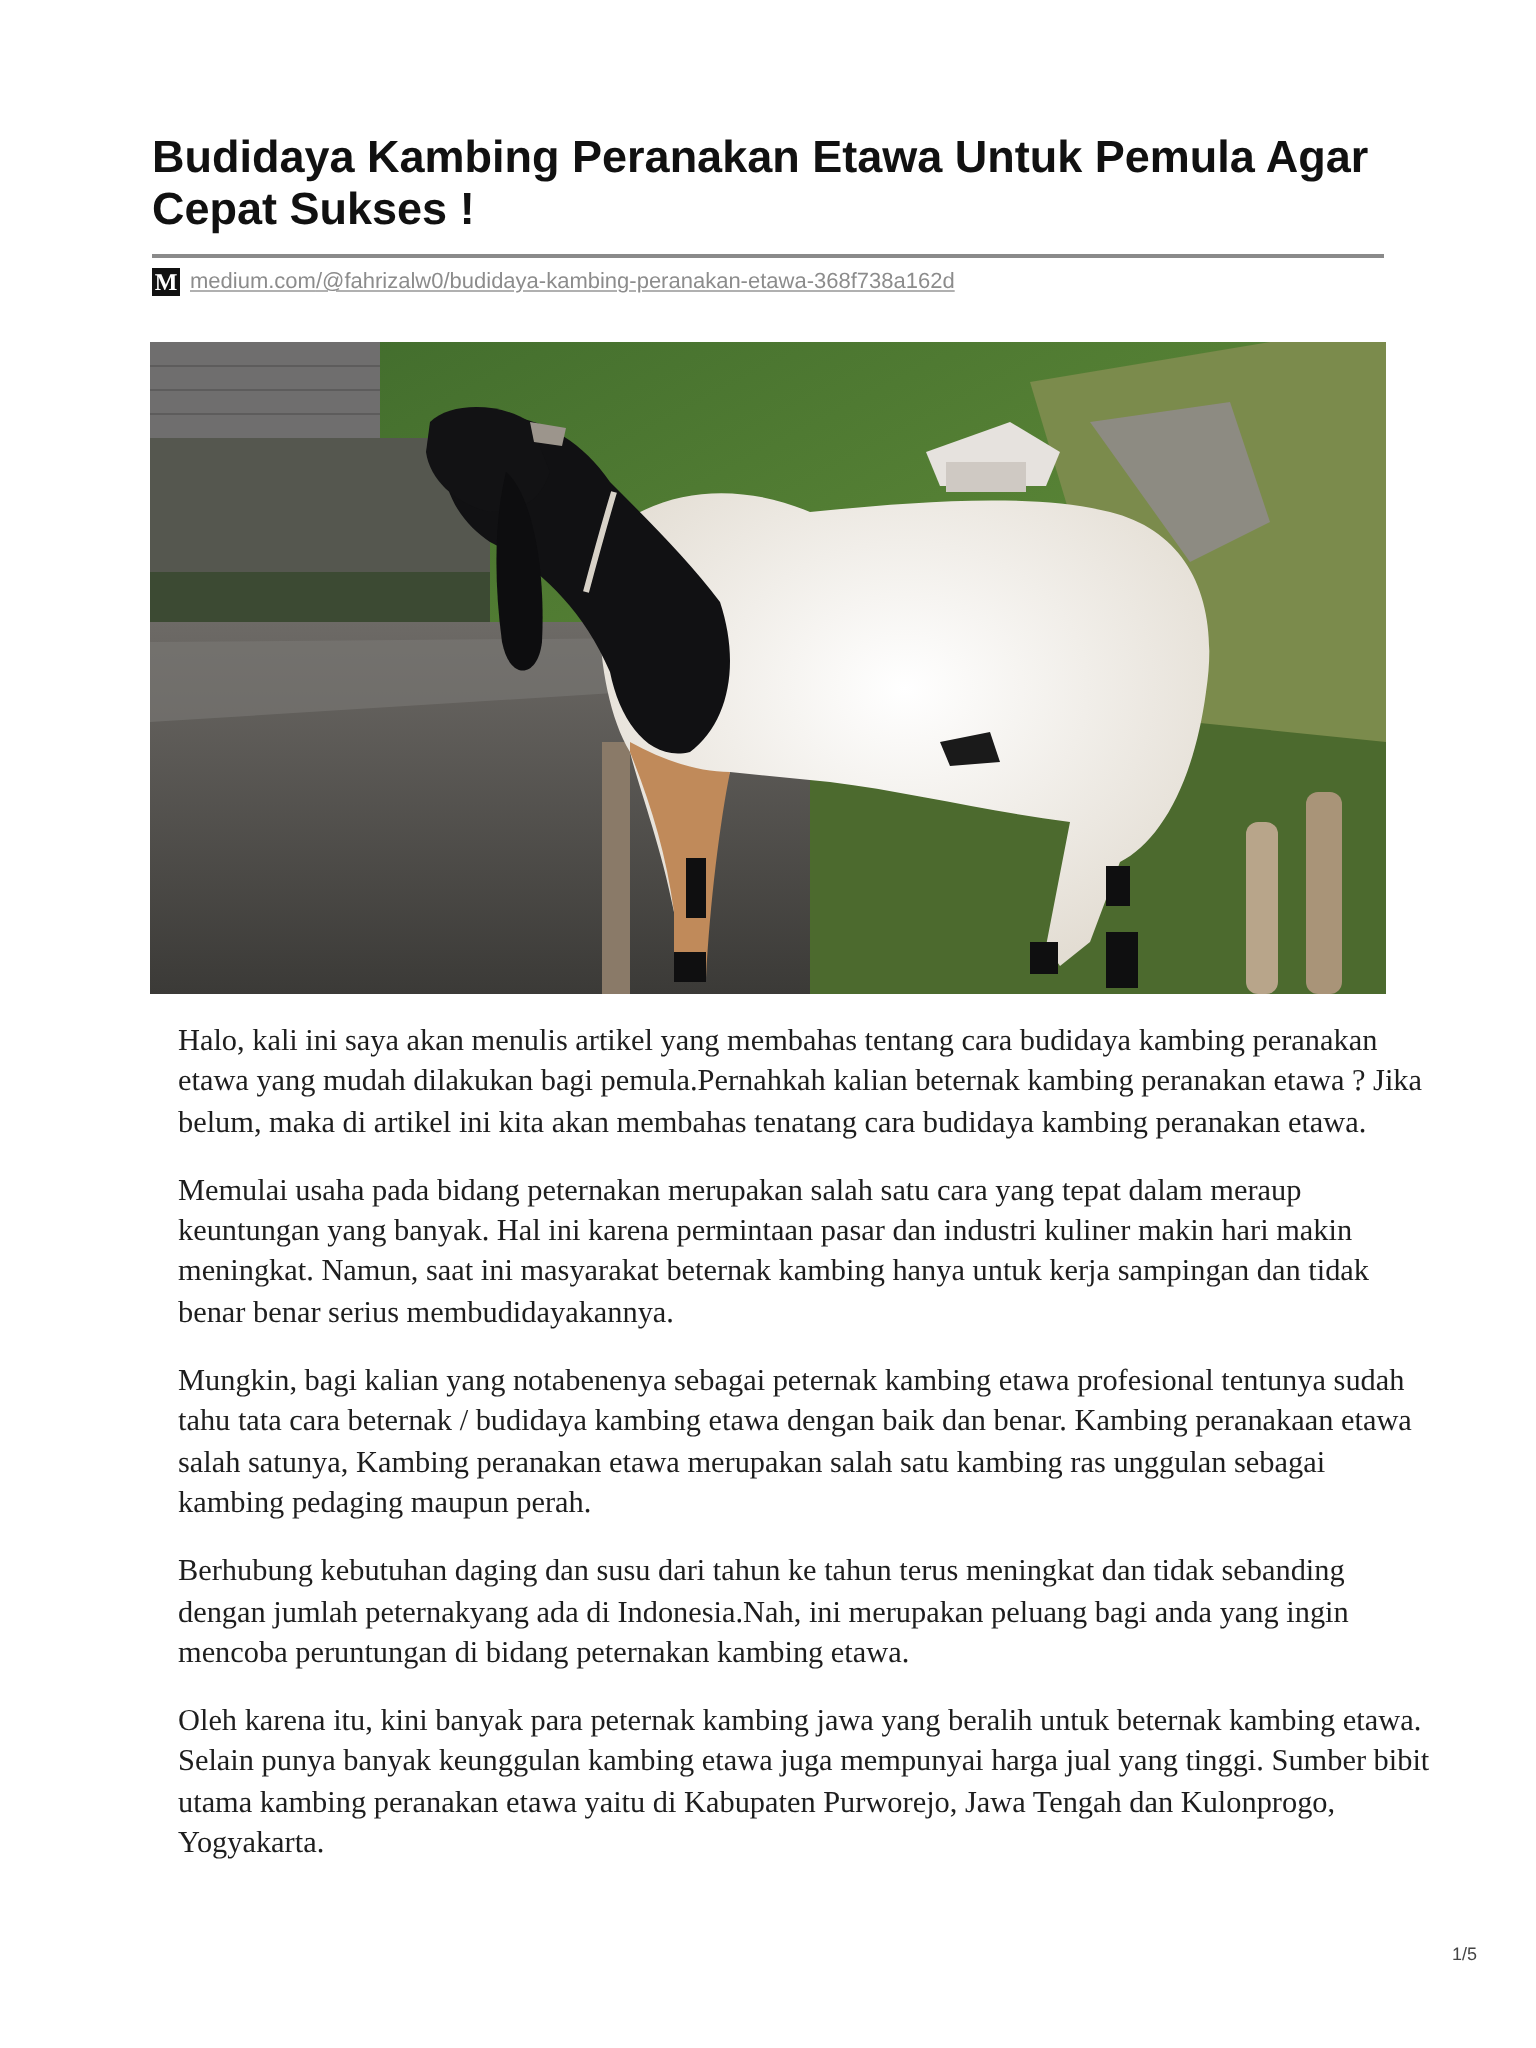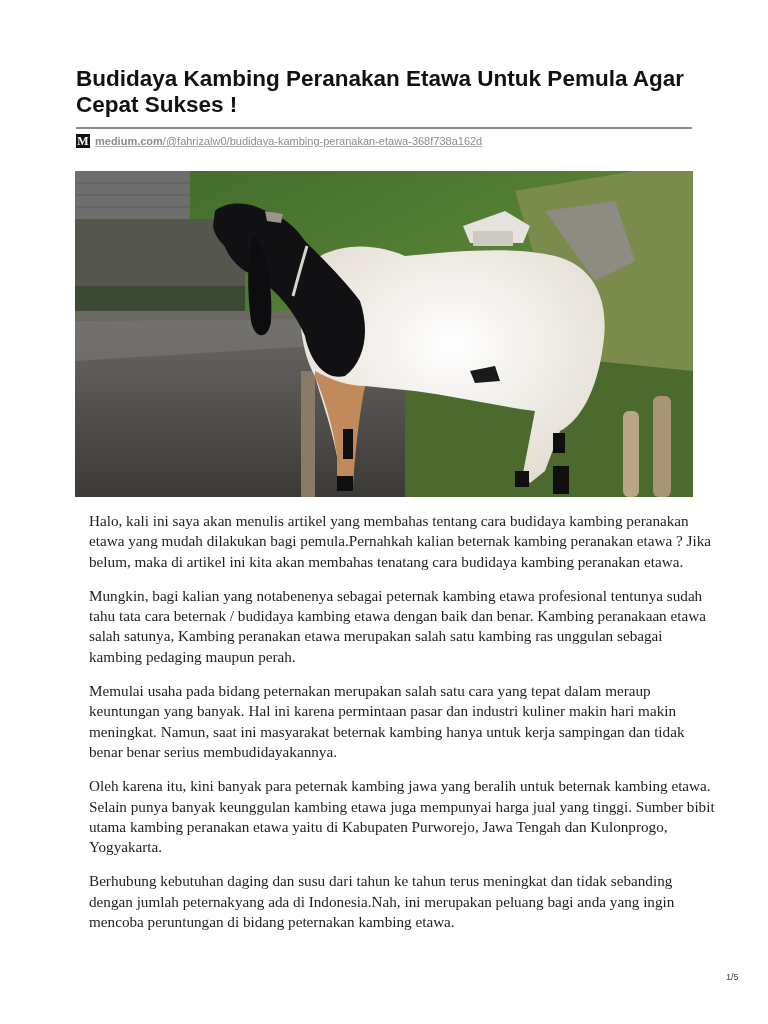--- a/index.html
+++ b/index.html
@@ -19,21 +19,21 @@
     position: absolute; left: 76px; top: 133px; height: 16px;
     display: flex; align-items: center; gap: 5px;
     font-family: "Liberation Sans", sans-serif; font-size: 11px;
   }
   .m-logo {
     width: 14px; height: 14px; background: #111; color: #fff;
     font-family: "Liberation Serif", serif; font-weight: bold; font-size: 12px;
     line-height: 14px; text-align: center;
   }
   .source-link { color: #8c8c8c; text-decoration: underline; text-decoration-color: #b0b0b0; white-space: nowrap; }
-  .source-link .domain { font-weight: bold; text-align: right; }
+  .source-link .domain { font-weight: normal; text-align: right; }
 
   .photo {
     position: absolute; left: 75px; top: 171px; width: 618px; height: 326px;
     overflow: hidden; background: #4a4c47;
   }
 
   .body-text {
     position: absolute; left: 89px; top: 511px; width: 630px;
     font-family: "Liberation Serif", serif; font-size: 15.2px; line-height: 20.3px; color: #1e1e1e;
   }
@@ -118,20 +118,20 @@
       <rect x="262" y="305" width="16" height="15" fill="#0f0f10"></rect>
       <rect x="440" y="300" width="14" height="16" fill="#0f0f10"></rect>
       <rect x="478" y="262" width="12" height="20" fill="#0f0f10"></rect>
       <rect x="478" y="295" width="16" height="28" fill="#0f0f10"></rect>
       <path d="M395 200 L420 195 L425 210 L400 212 Z" fill="#1a1a1a"></path>
     </svg>
   </div>
 
   <div class="body-text">
     <p>Halo, kali ini saya akan menulis artikel yang membahas tentang cara budidaya kambing peranakan etawa yang mudah dilakukan bagi pemula.Pernahkah kalian beternak kambing peranakan etawa ? Jika belum, maka di artikel ini kita akan membahas tenatang cara budidaya kambing peranakan etawa.</p>
+    <p>Memulai usaha pada bidang peternakan merupakan salah satu cara yang tepat dalam meraup keuntungan yang banyak. Hal ini karena permintaan pasar dan industri kuliner makin hari makin meningkat. Namun, saat ini masyarakat beternak kambing hanya untuk kerja sampingan dan tidak benar benar serius membudidayakannya.</p>
     <p>Mungkin, bagi kalian yang notabenenya sebagai peternak kambing etawa profesional tentunya sudah tahu tata cara beternak / budidaya kambing etawa dengan baik dan benar. Kambing peranakaan etawa salah satunya, Kambing peranakan etawa merupakan salah satu kambing ras unggulan sebagai kambing pedaging maupun perah.</p>
-    <p>Memulai usaha pada bidang peternakan merupakan salah satu cara yang tepat dalam meraup keuntungan yang banyak. Hal ini karena permintaan pasar dan industri kuliner makin hari makin meningkat. Namun, saat ini masyarakat beternak kambing hanya untuk kerja sampingan dan tidak benar benar serius membudidayakannya.</p>
+    <p>Berhubung kebutuhan daging dan susu dari tahun ke tahun terus meningkat dan tidak sebanding dengan jumlah peternakyang ada di Indonesia.Nah, ini merupakan peluang bagi anda yang ingin mencoba peruntungan di bidang peternakan kambing etawa.</p>
     <p>Oleh karena itu, kini banyak para peternak kambing jawa yang beralih untuk beternak kambing etawa. Selain punya banyak keunggulan kambing etawa juga mempunyai harga jual yang tinggi. Sumber bibit utama kambing peranakan etawa yaitu di Kabupaten Purworejo, Jawa Tengah dan Kulonprogo, Yogyakarta.</p>
-    <p>Berhubung kebutuhan daging dan susu dari tahun ke tahun terus meningkat dan tidak sebanding dengan jumlah peternakyang ada di Indonesia.Nah, ini merupakan peluang bagi anda yang ingin mencoba peruntungan di bidang peternakan kambing etawa.</p>
   </div>
 
   <div class="page-number">1/5</div>
 </div>
 
 </body></html>

